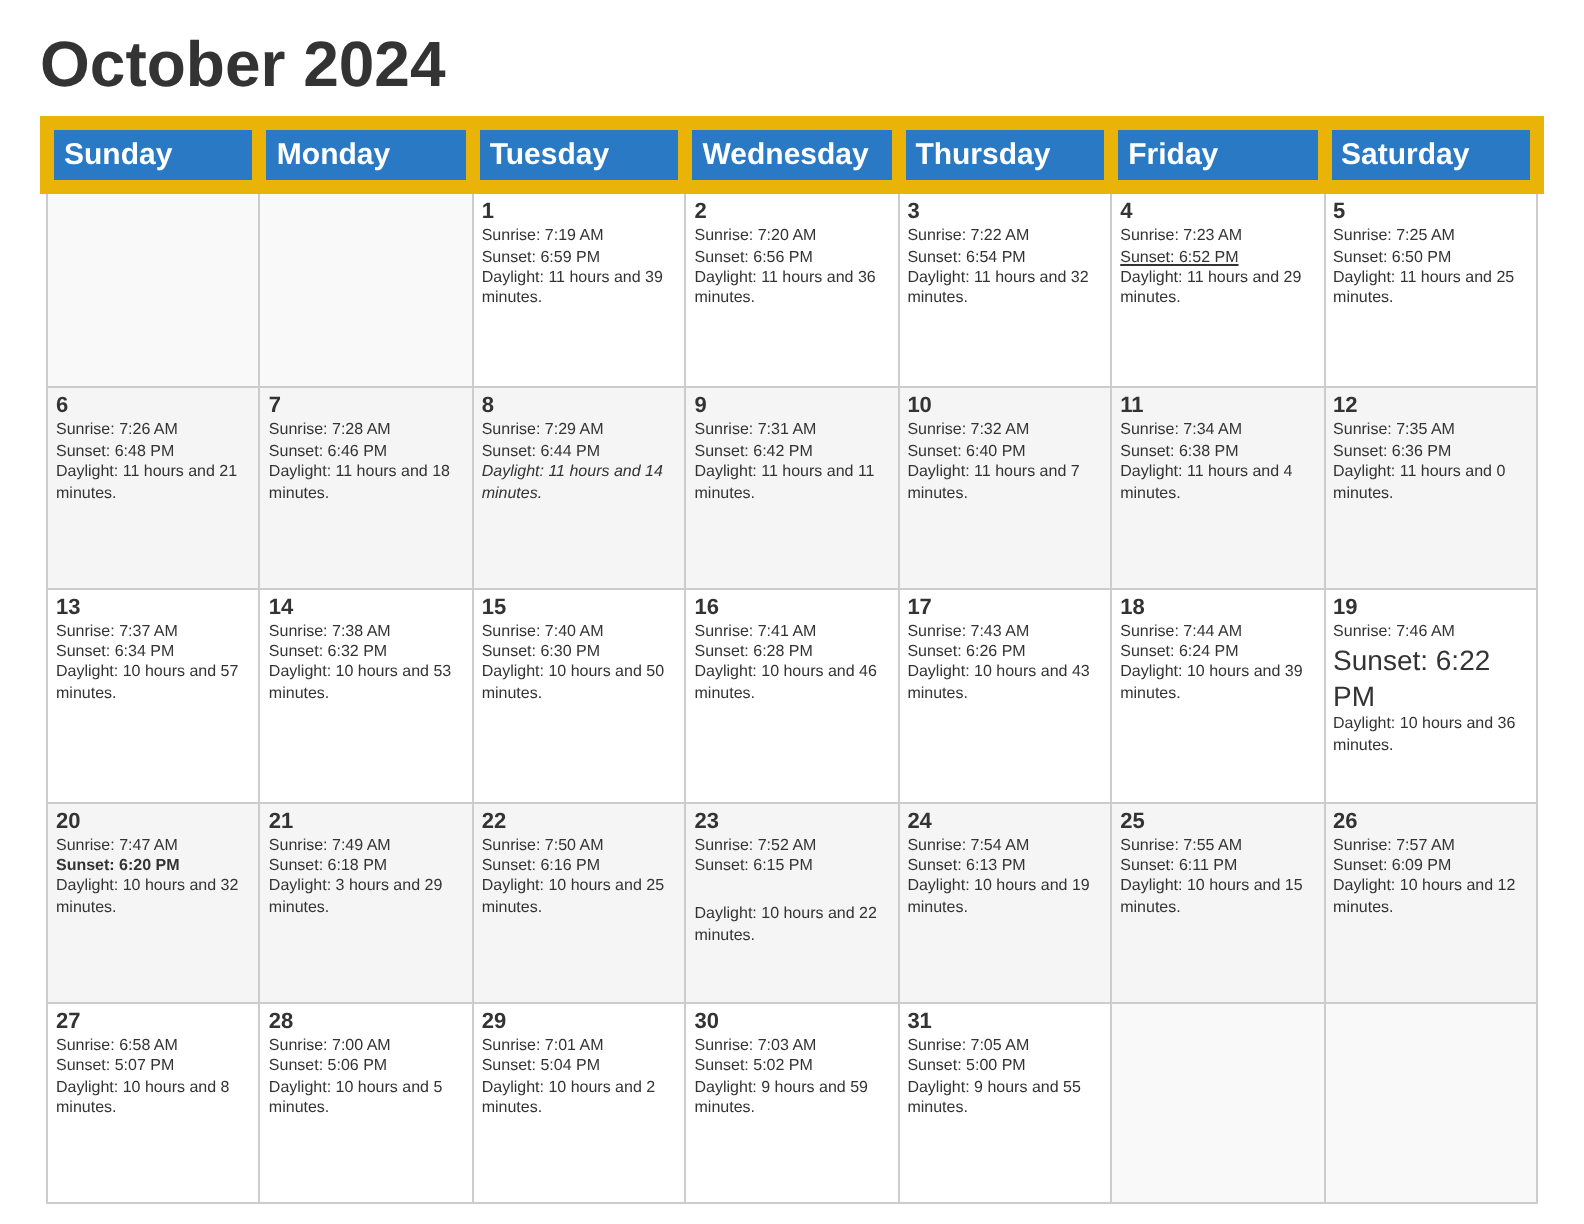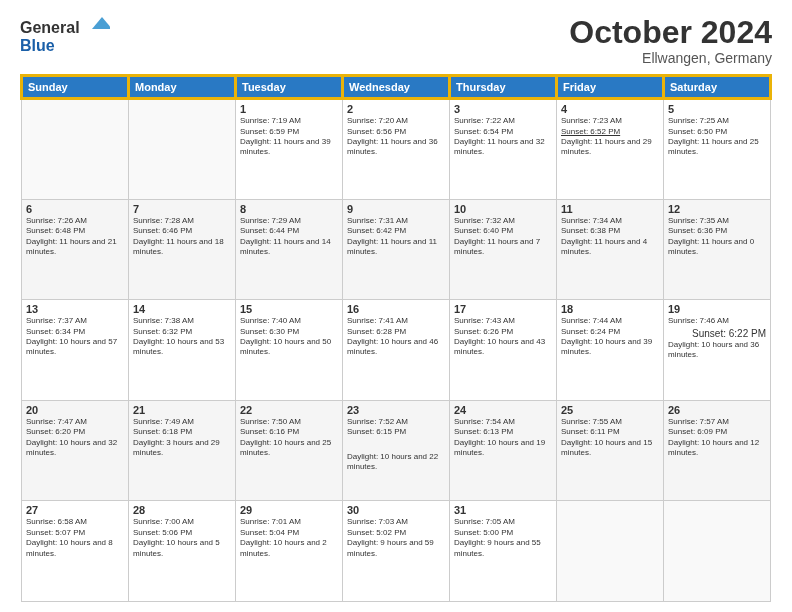--- a/index.html
+++ b/index.html
@@ -45,25 +45,25 @@
     .calendar {
       flex: 1;
       border: 1px solid #ccc;
       border-collapse: collapse;
       width: 100%;
       table-layout: fixed;
     }
     .calendar th {
       background-color: #2979c4;
       color: white;
-      font-size: 11px;
+      font-size: 15px;
       font-weight: bold;
       padding: 4px 5px;
       text-align: left;
-      border: 3px solid #eab308;
+      border: 7px solid #eab308;
     }
     .calendar td {
       border: 1px solid #ccc;
       vertical-align: top;
       padding: 3px 4px;
       font-size: 8.5px;
       color: #333;
       background: #fff;
       height: 82px;
     }
@@ -81,32 +81,22 @@
     }
     .calendar td.empty {
       background: #f9f9f9;
     }
   </style>
 </head>
 <body>
 
 <div class="page">
   <div class="header">
-    <div class="logo">
-  <div style="display:flex;flex-direction:column;align-items:flex-start;">
-    <svg width="90" height="42" viewBox="0 0 90 42">
-      <text x="0" y="18" font-size="16" fill="#333" font-family="Arial" font-weight="bold">General</text>
-      <text x="0" y="36" font-size="16" fill="#1a5fa8" font-family="Arial" font-weight="bold">Blue</text>
-      <polygon points="82,2 92,14 72,14" fill="#4a9fd4"></polygon>
-    </svg>
-  </div>
-</div>
     <div class="title-block">
       <div class="month-title">October 2024</div>
-      <div class="location">Ellwangen, Germany</div>
     </div>
   </div>
 
   <table class="calendar">
     <thead>
       <tr>
         <th>Sunday</th>
         <th>Monday</th>
         <th>Tuesday</th>
         <th>Wednesday</th>
@@ -160,21 +150,21 @@
           <td>
             <span class="day-num">7</span>
             <span style="display:block;font-size:8px;line-height:1.3;">Sunrise: 7:28 AM</span>
             <span style="display:block;font-size:8px;line-height:1.3;">Sunset: 6:46 PM</span>
             <span style="display:block;font-size:8px;line-height:1.3;">Daylight: 11 hours and 18 minutes.</span>
           </td>
           <td>
             <span class="day-num">8</span>
             <span style="display:block;font-size:8px;line-height:1.3;">Sunrise: 7:29 AM</span>
             <span style="display:block;font-size:8px;line-height:1.3;">Sunset: 6:44 PM</span>
-            <span style="display:block;font-size:8px;line-height:1.3;">Daylight: 11 hours and 14 minutes.</span>
+            <span style="display:block;font-size:8px;line-height:1.3;font-style:italic;">Daylight: 11 hours and 14 minutes.</span>
           </td>
           <td>
             <span class="day-num">9</span>
             <span style="display:block;font-size:8px;line-height:1.3;">Sunrise: 7:31 AM</span>
             <span style="display:block;font-size:8px;line-height:1.3;">Sunset: 6:42 PM</span>
             <span style="display:block;font-size:8px;line-height:1.3;">Daylight: 11 hours and 11 minutes.</span>
           </td>
           <td>
             <span class="day-num">10</span>
             <span style="display:block;font-size:8px;line-height:1.3;">Sunrise: 7:32 AM</span>
@@ -227,29 +217,29 @@
           </td>
           <td>
             <span class="day-num">18</span>
             <span style="display:block;font-size:8px;line-height:1.3;">Sunrise: 7:44 AM</span>
             <span style="display:block;font-size:8px;line-height:1.3;">Sunset: 6:24 PM</span>
             <span style="display:block;font-size:8px;line-height:1.3;">Daylight: 10 hours and 39 minutes.</span>
           </td>
           <td>
             <span class="day-num">19</span>
             <span style="display:block;font-size:8px;line-height:1.3;">Sunrise: 7:46 AM</span>
-            <span style="display:block;font-size:10px;line-height:1.3;text-align:right;">Sunset: 6:22 PM</span>
+            <span style="display:block;font-size:14px;line-height:1.3;">Sunset: 6:22 PM</span>
             <span style="display:block;font-size:8px;line-height:1.3;">Daylight: 10 hours and 36 minutes.</span>
           </td>
         </tr>
         <tr>
           <td>
             <span class="day-num">20</span>
             <span style="display:block;font-size:8px;line-height:1.3;">Sunrise: 7:47 AM</span>
-            <span style="display:block;font-size:8px;line-height:1.3;">Sunset: 6:20 PM</span>
+            <span style="display:block;font-size:8px;line-height:1.3;font-weight:bold;">Sunset: 6:20 PM</span>
             <span style="display:block;font-size:8px;line-height:1.3;">Daylight: 10 hours and 32 minutes.</span>
           </td>
           <td>
             <span class="day-num">21</span>
             <span style="display:block;font-size:8px;line-height:1.3;">Sunrise: 7:49 AM</span>
             <span style="display:block;font-size:8px;line-height:1.3;">Sunset: 6:18 PM</span>
             <span style="display:block;font-size:8px;line-height:1.3;">Daylight: 3 hours and 29 minutes.</span>
           </td>
           <td>
             <span class="day-num">22</span>

